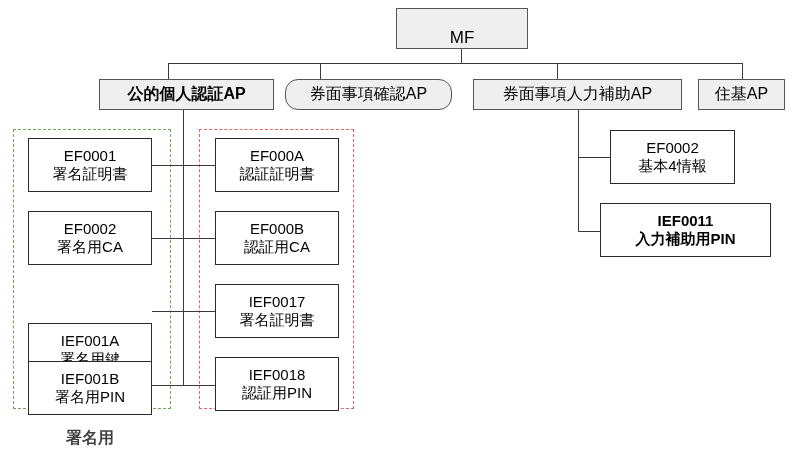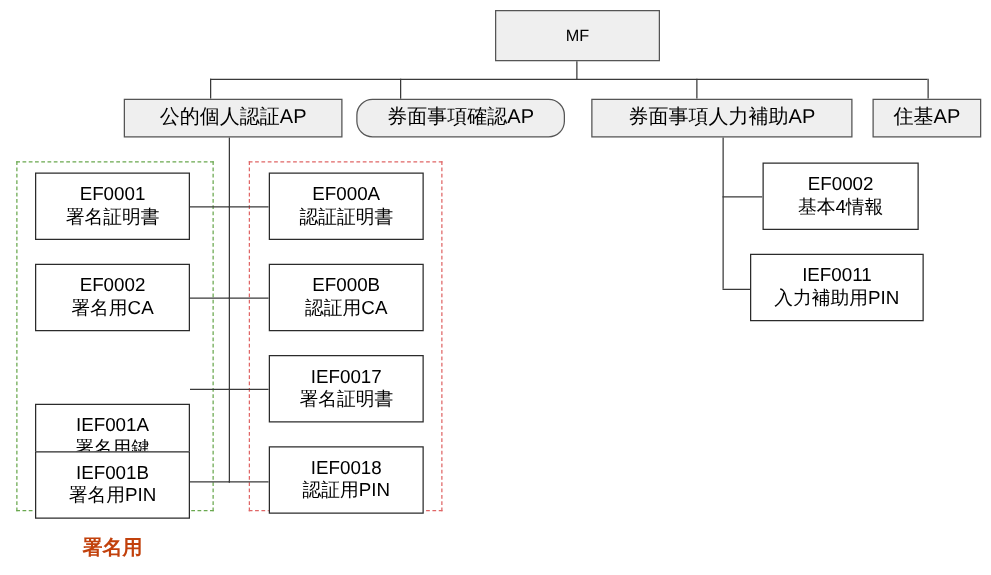--- a/index.html
+++ b/index.html
@@ -36,21 +36,21 @@
     border: 1px solid #555555;
   }
   .box.plain {
     background: #ffffff;
     border: 1px solid #2b2b2b;
   }
   .box .ln {
     display: block;
   }
 
-  .fs-root   { font-size: 13px; }
+  .fs-root   { font-size: 17px; justify-content: flex-end; }
   .fs-ap     { font-size: 16px; }
   .fs-leaf   { font-size: 15px; }
 
   
   .line {
     position: absolute;
     background: #3a3a3a;
   }
   .line.h { height: 1px; }
   .line.v { width: 1px; }
@@ -69,21 +69,21 @@
   }
 
   
   .caption {
     position: absolute;
     font-size: 16px;
     font-weight: bold;
     white-space: nowrap;
     text-align: center;
   }
-  .caption.sign { color: #c2410c; }
+  .caption.sign { color: #404040; }
   .caption.auth { color: #ff0000; }
 </style>
 </head>
 <body>
 
 <div id="diagram">
 
   <div class="group sign" style="left:13px; top:129px; width:158px; height:280px;"></div>
   <div class="group auth" style="left:199px; top:129px; width:155px; height:280px;"></div>
 
@@ -107,21 +107,21 @@
   <div class="line h" style="left:183px; top:385px; width:32px;"></div>
 
   <div class="line v" style="left:578px; top:109px; height:122px;"></div>
   <div class="line h" style="left:578px; top:157px; width:32px;"></div>
   <div class="line h" style="left:578px; top:231px; width:22px;"></div>
 
   <div class="box shaded fs-root" style="left:396px; top:8px; width:132px; height:41px;">
     <span class="ln">MF</span>
   </div>
 
-  <div class="box shaded fs-ap" style="left:99px; top:79px; width:175px; height:31px;">
+  <div class="box shaded fs-ap" style="left:99px; top:79px; width:175px; height:31px;font-weight:bold;">
     <span class="ln">公的個人認証AP</span>
   </div>
   <div class="box shaded fs-ap" style="left:285px; top:79px; width:167px; height:31px;border-radius:13px;">
     <span class="ln">券面事項確認AP</span>
   </div>
   <div class="box shaded fs-ap" style="left:473px; top:79px; width:209px; height:31px;">
     <span class="ln">券面事項人力補助AP</span>
   </div>
   <div class="box shaded fs-ap" style="left:698px; top:79px; width:87px; height:31px;">
     <span class="ln">住基AP</span>
@@ -158,20 +158,20 @@
   </div>
   <div class="box plain fs-leaf" style="left:215px; top:357px; width:124px; height:54px;">
     <span class="ln">IEF0018</span>
     <span class="ln">認証用PIN</span>
   </div>
 
   <div class="box plain fs-leaf" style="left:610px; top:130px; width:125px; height:54px;">
     <span class="ln">EF0002</span>
     <span class="ln">基本4情報</span>
   </div>
-  <div class="box plain fs-leaf" style="left:600px; top:203px; width:139px; height:54px;">
+  <div class="box plain fs-leaf" style="left:600px; top:203px; width:171px; height:54px;font-weight:bold;">
     <span class="ln">IEF0011</span>
     <span class="ln">入力補助用PIN</span>
   </div>
 
   <div class="caption sign" style="left:28px; top:428px; width:124px;">署名用</div>
 
 </div>
 
 </body></html>

